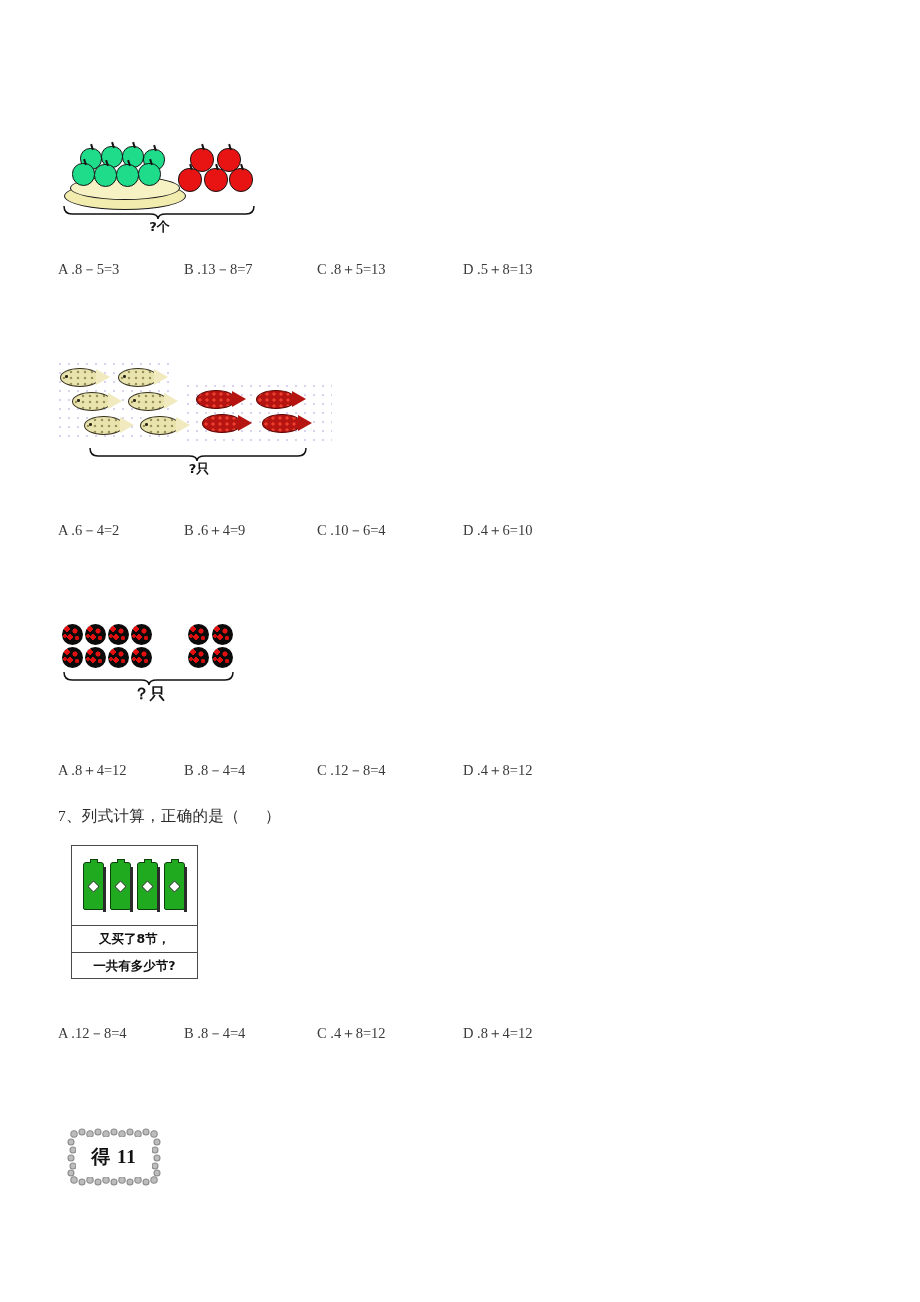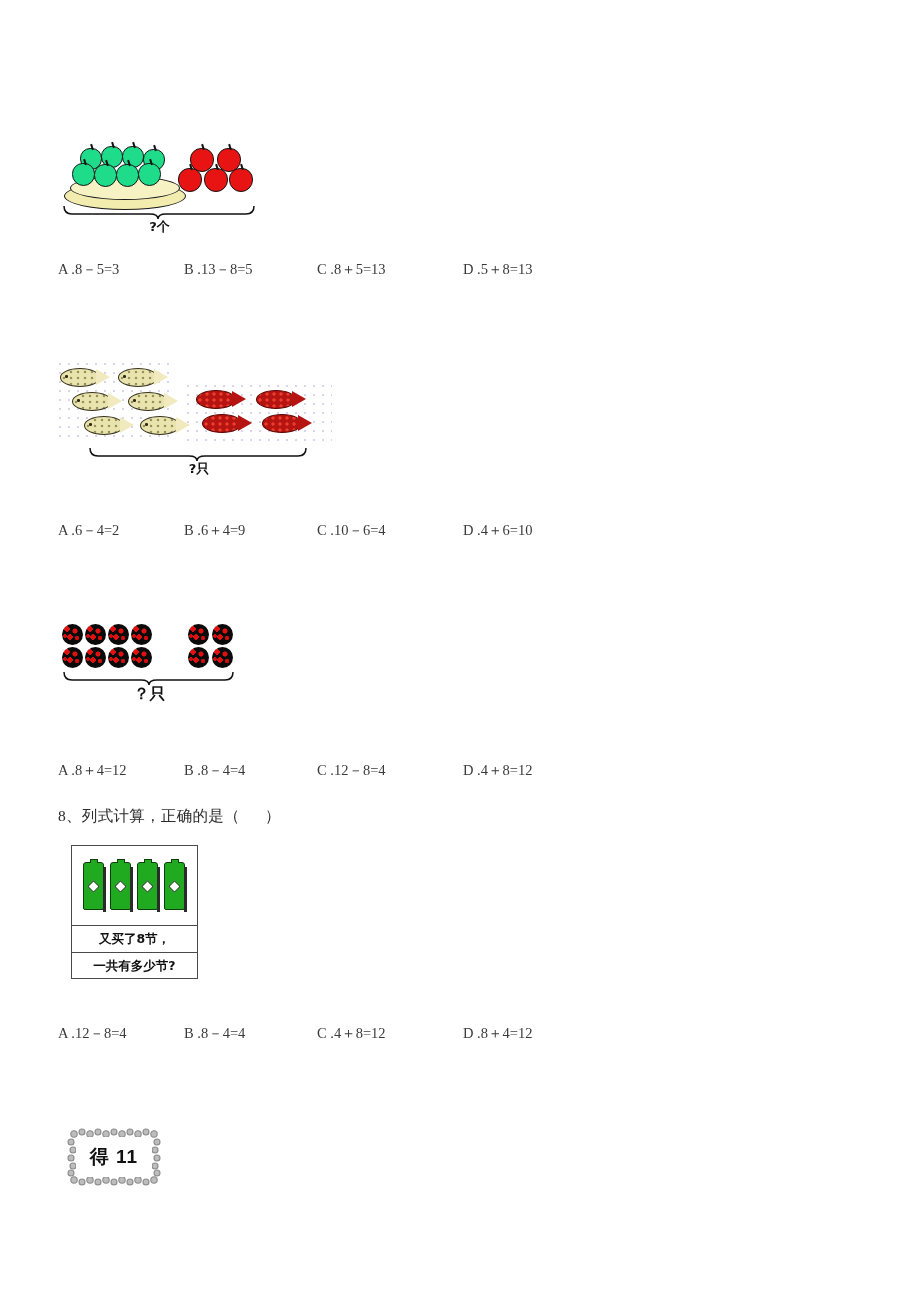--- a/index.html
+++ b/index.html
@@ -201,21 +201,21 @@
   .scallop-box {
     position: absolute;
     box-sizing: border-box;
     display: flex;
     align-items: center;
     justify-content: center;
   }
   .scallop-box .inner {
     position: relative;
     z-index: 2;
-    font-family: Liberation Sans, sans-serif;
+    font-family: Liberation Serif, serif;
     font-weight: bold;
     font-size: 19px;
     color: #111;
     white-space: pre;
     letter-spacing: 1px;
   }
   .scallop-box svg {
     position: absolute;
     left: 0; top: 0;
   }
@@ -273,21 +273,21 @@
       </div>
 
     <svg class="brace" style="left:62px; top:66px;" width="195" height="16" viewBox="0 0 195 16">
       <path d="M2,2 Q2,10 10,10 L88,10 Q96,10 96,15 Q96,10 104,10 L184,10 Q192,10 192,2" fill="none" stroke="#111" stroke-width="1.5"></path>
     </svg>
     <div class="brace-label" style="left:62px; top:80px; width:195px;">?个</div>
   </div>
 
   <div class="q-options" style="position:absolute; top:260px;">
     <span class="opt opt-a">A .8－5=3</span>
-    <span class="opt opt-b">B .13－8=5</span>
+    <span class="opt opt-b">B .13－8=7</span>
     <span class="opt opt-c">C .8＋5=13</span>
     <span class="opt opt-d">D .5＋8=13</span>
   </div>
 
 
   <div class="illus" style="left:0; top:358px; width:920px; height:125px;">
 
     <div class="fish-bg" style="left:58px; top:4px; width:118px; height:82px;"></div>
     <div class="fish-bg" style="left:186px; top:26px; width:146px; height:62px;"></div>
 
@@ -398,21 +398,21 @@
   </div>
 
   <div class="q-options" style="position:absolute; top:761px;">
     <span class="opt opt-a">A .8＋4=12</span>
     <span class="opt opt-b">B .8－4=4</span>
     <span class="opt opt-c">C .12－8=4</span>
     <span class="opt opt-d">D .4＋8=12</span>
   </div>
 
   <div class="q-block" style="top:806px;">
-    <div class="q-head">8、列式计算，正确的是（      ）</div>
+    <div class="q-head">7、列式计算，正确的是（      ）</div>
   </div>
 
   <div class="card" style="left:71px; top:845px; width:127px; height:134px;">
 
     <div class="batt-area" style="height:79px;">
       <div class="battery" style="left:11px; top:16px; width:21px; height:48px;">
         <span class="cap"></span>
           <span class="diamond"></span>
           <span class="shadow"></span>
       </div>

